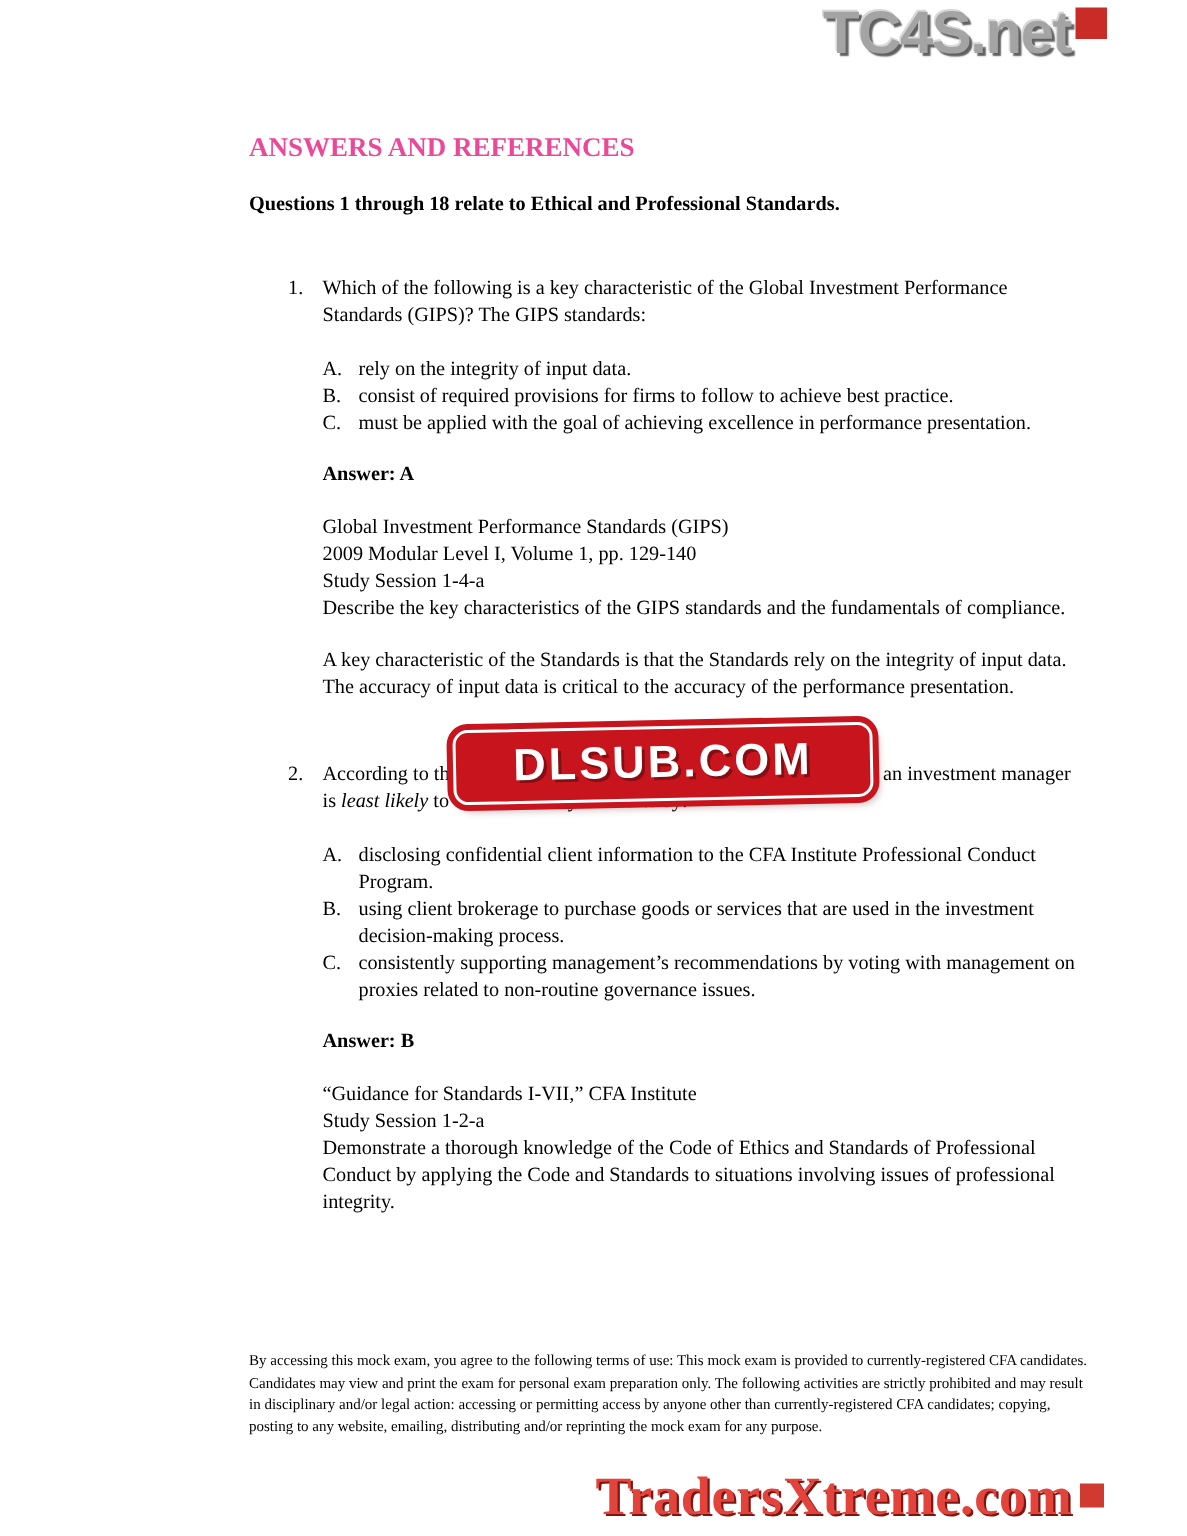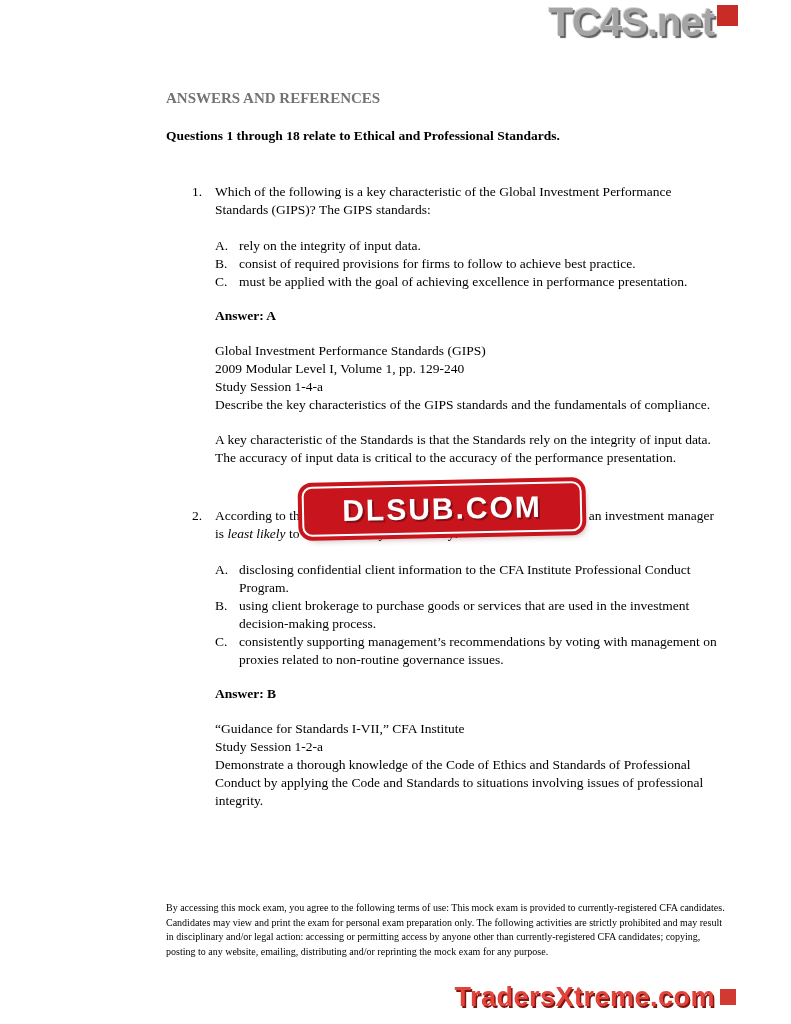--- a/index.html
+++ b/index.html
@@ -15,21 +15,21 @@
   .wm-top-text {
     font-family:"Liberation Sans", sans-serif; font-weight:bold; font-size:40px; line-height:44px;
     color:#a4a4a4; letter-spacing:-1px;
     text-shadow:-1px -1px 0 #d8d8d8, 2px 2px 1px #606060;
   }
   .wm-top-square { width:21px; height:21px; background:#c92b27; margin:5px 0 0 3px; flex:none; }
 
   
   .content { position:absolute; left:117px; top:88px; width:557px; }
   .title { font-size:15px; line-height:19px; font-weight:bold; }
-  .subtitle { font-size:15px; line-height:17px; font-weight:bold; color:#737373; margin-top:2px; }
+  .subtitle { font-size:18px; line-height:17px; font-weight:bold; color:#ec4899; margin-top:2px; }
   .section-note { font-weight:bold; margin-top:20px; }
 
   .q { display:flex; margin-left:26px; margin-top:38px; }
   .q.q2 { margin-top:40px; }
   .qnum { width:23px; flex:none; }
   .qbody { flex:1; }
   .stem i { font-style:italic; }
   .opts { margin-top:18px; }
   .opt { display:flex; }
   .opt-letter { width:24px; flex:none; }
@@ -53,21 +53,21 @@
 
   
   .footer {
     position:absolute; left:117px; top:901px; width:562px;
     font-size:10px; line-height:14.6px;
   }
 
   
   .wm-bottom { position:absolute; top:982px; right:6px; display:flex; align-items:center; }
   .wm-bottom-text {
-    font-family:Liberation Sans, sans-serif; font-weight:bold; font-size:27px; line-height:30px;
+    font-family:Liberation Serif, serif; font-weight:bold; font-size:36px; line-height:30px;
     color:#e2433b; letter-spacing:0.5px;
     text-shadow:1.5px 1.5px 0 #7e1511;
   }
   .wm-bottom-square { width:16px; height:16px; background:#d03a30; margin-left:5px; flex:none; }
 </style>
 </head>
 <body>
 
 <div class="page">
 
@@ -94,21 +94,21 @@
             <span class="opt-text">consist of required provisions for firms to follow to achieve best practice.</span>
           </div>
           <div class="opt">
             <span class="opt-letter">C.</span>
             <span class="opt-text">must be applied with the goal of achieving excellence in performance presentation.</span>
           </div>
         </div>
         <p class="answer">Answer: A</p>
         <div class="refs">
           <div>Global Investment Performance Standards (GIPS)</div>
-          <div>2009 Modular Level I, Volume 1, pp. 129-240</div>
+          <div>2009 Modular Level I, Volume 1, pp. 129-140</div>
           <div>Study Session 1-4-a</div>
           <div>Describe the key characteristics of the GIPS standards and the fundamentals of compliance.</div>
         </div>
         <p class="expl">A key characteristic of the Standards is that the Standards rely on the integrity of input data.  The accuracy of input data is critical to the accuracy of the performance presentation.</p>
       </div>
     </div>
 
     <div class="q q2">
       <div class="qnum">2.</div>
       <div class="qbody">

